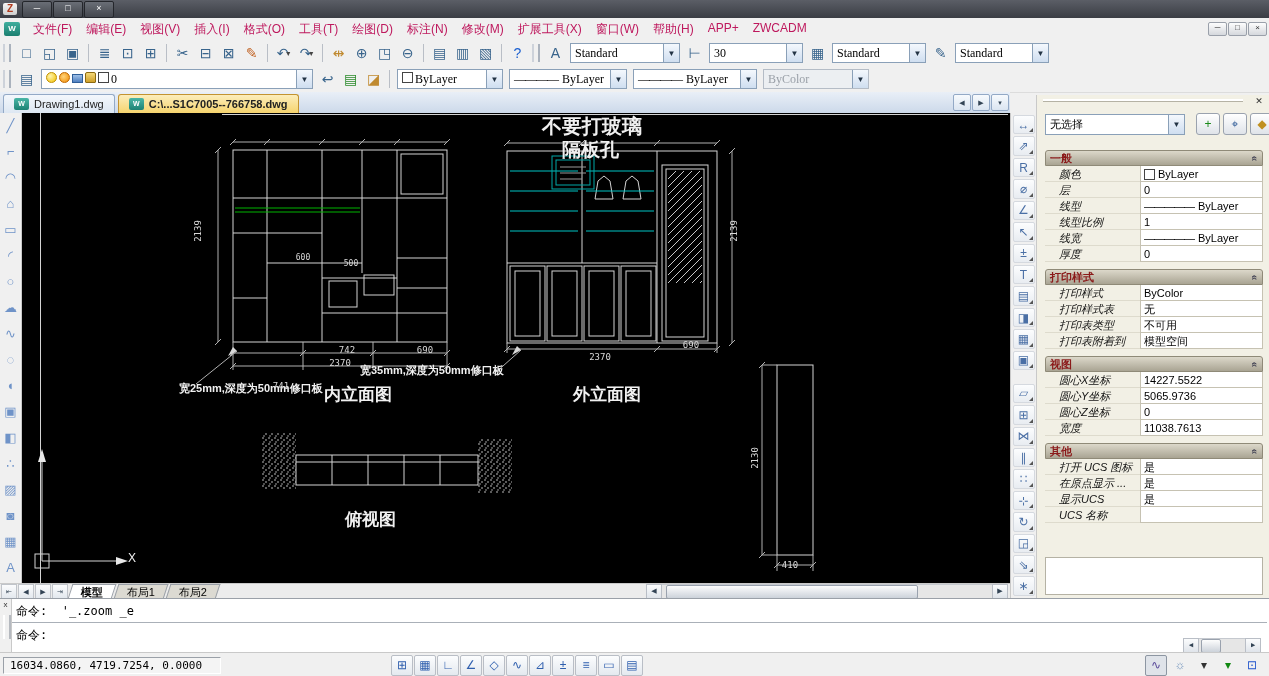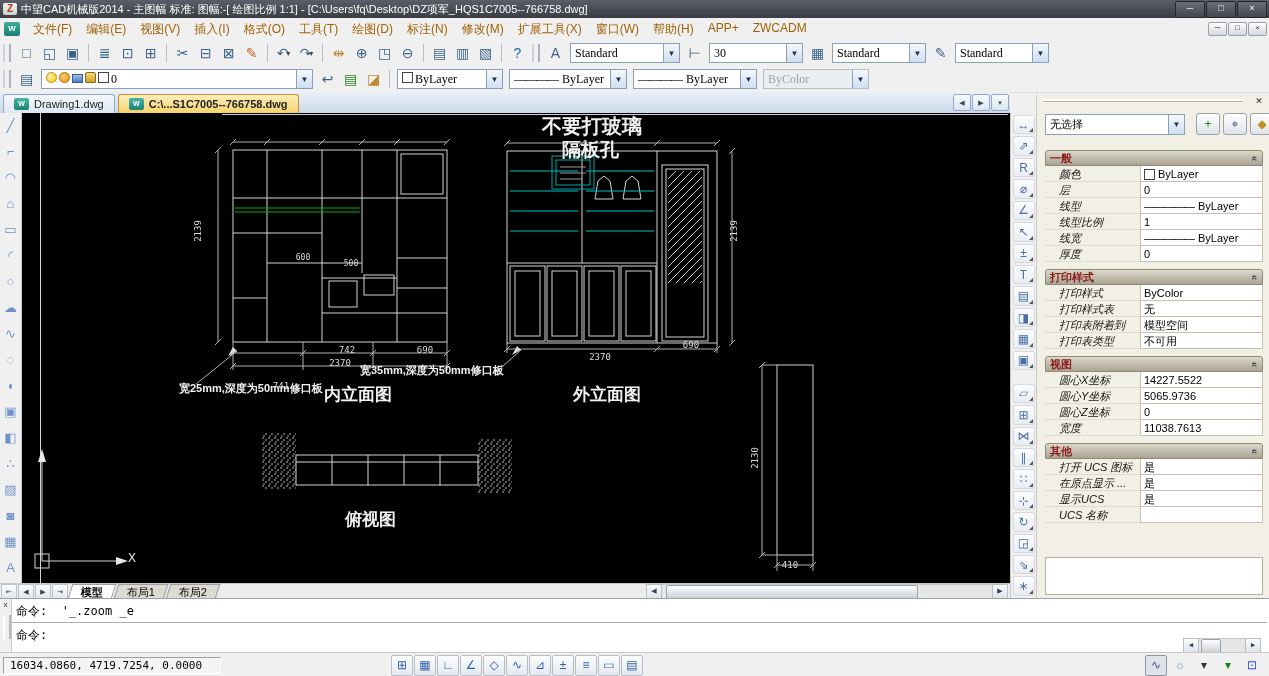--- a/index.html
+++ b/index.html
@@ -6,21 +6,21 @@
   #app{position:relative;width:1269px;height:676px;background:#f0f0f0;font-family:"Liberation Sans",sans-serif;overflow:hidden;font-size:12px;user-select:none;}
   
   #titlebar{position:absolute;left:0;top:0;width:1269px;height:18px;background:linear-gradient(#5b5e66,#3a3d44);color:#fff;display:flex;align-items:center;}
   #titlebar .appicon{width:14px;height:12px;margin:0 4px 0 3px;background:linear-gradient(#f5f5f5,#cfcfcf);color:#b03a1e;font-weight:bold;font-size:10px;line-height:12px;text-align:center;border-radius:2px;}
   #titlebar .t{font-size:11px;white-space:nowrap;overflow:hidden;flex:1;}
   .winbtns{display:flex;margin-right:2px;}
   .winbtn{width:28px;height:15px;margin-left:1px;background:linear-gradient(#6a6e76,#44474e);border:1px solid #24262b;color:#fff;font-size:9px;line-height:13px;text-align:center;border-radius:2px;}
   
   #menubar{position:absolute;left:0;top:18px;width:1269px;height:22px;background:#f0f0f0;display:flex;align-items:center;border-bottom:1px solid #d8d8d8;}
   #menubar .dwgicon{width:16px;height:14px;margin:0 6px 0 4px;background:linear-gradient(#3fae9e,#1b7f70);color:#fff;font-size:8px;line-height:14px;text-align:center;border-radius:2px;font-weight:bold;}
-  .menu-item{padding:2px 7px;color:#a16207;white-space:nowrap;}
+  .menu-item{padding:2px 7px;color:#be185d;white-space:nowrap;}
   #menubar .spacer{flex:1;}
   .winbtn.small{width:17px;height:12px;background:linear-gradient(#fdfdfd,#d5d8dd);border:1px solid #9aa0aa;color:#333;line-height:10px;font-size:8px;}
   
   .toolbar{position:absolute;left:0;width:1269px;height:26px;background:#f0f0f0;display:flex;align-items:center;border-bottom:1px solid #dcdcdc;}
   #tb1{top:40px;} #tb2{top:66px;}
   .grip{width:4px;height:18px;border-left:2px solid #cdd2da;border-right:2px solid #aab2bd;margin:0 4px 0 3px;}
   .sep{width:1px;height:18px;background:#b9bec6;margin:0 4px;}
   .tbtn{width:21px;height:21px;display:flex;align-items:center;justify-content:center;color:#38648c;font-size:14px;border:1px solid transparent;border-radius:2px;}
   .tbtn .dd{font-size:8px;color:#444;margin-left:-2px;}
   .combo{height:18px;background:#fff;border:1px solid #8aa0b8;display:flex;align-items:center;margin:0 3px;font-family:"Liberation Serif",serif;font-size:12px;}
@@ -100,21 +100,20 @@
   .sricon{width:20px;height:19px;margin-right:2px;display:flex;align-items:center;justify-content:center;font-size:12px;border:1px solid transparent;border-radius:2px;}
   .sricon.pressed{border-color:#8d96a2;background:#dfe3e9;}
 </style>
 </head>
 <body>
 
 <div id="app">
 
   <div id="titlebar">
     <span class="appicon">Z</span>
-    <span class="t">中望CAD机械版2014 - 主图幅 标准: 图幅:-[ 绘图比例 1:1] - [C:\Users\fq\Desktop\DZ项军_HQS1C7005--766758.dwg]</span>
     <span class="winbtns" id="win-controls">
         <span class="winbtn">─</span>
         <span class="winbtn">□</span>
         <span class="winbtn">×</span>
       </span>
   </div>
 
   <div id="menubar">
     <span class="dwgicon">W</span>
     <span id="menu-items" style="display:flex;">
@@ -632,26 +631,26 @@
           </div>
           <div class="prow">
             <span class="plabel">打印样式</span>
             <span class="pval">ByColor</span>
           </div>
           <div class="prow">
             <span class="plabel">打印样式表</span>
             <span class="pval">无</span>
           </div>
           <div class="prow">
+            <span class="plabel">打印表类型</span>
+            <span class="pval">不可用</span>
+          </div>
+          <div class="prow">
             <span class="plabel">打印表附着到</span>
             <span class="pval">模型空间</span>
-          </div>
-          <div class="prow">
-            <span class="plabel">打印表类型</span>
-            <span class="pval">不可用</span>
           </div>
         </div>
         <div class="sec">
           <div class="sec-h">
             <span class="st">视图</span>
             <span class="chev">«</span>
           </div>
           <div class="prow">
             <span class="plabel">圆心X坐标</span>
             <span class="pval">14227.5522</span>

